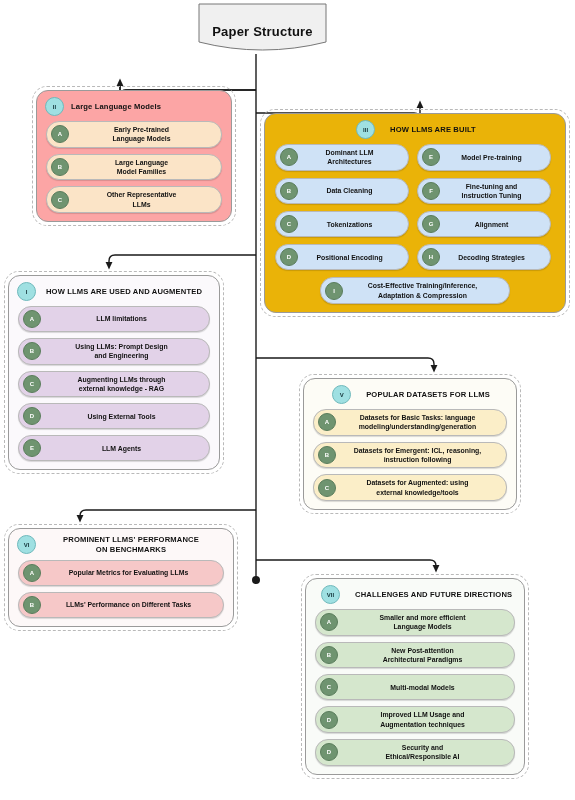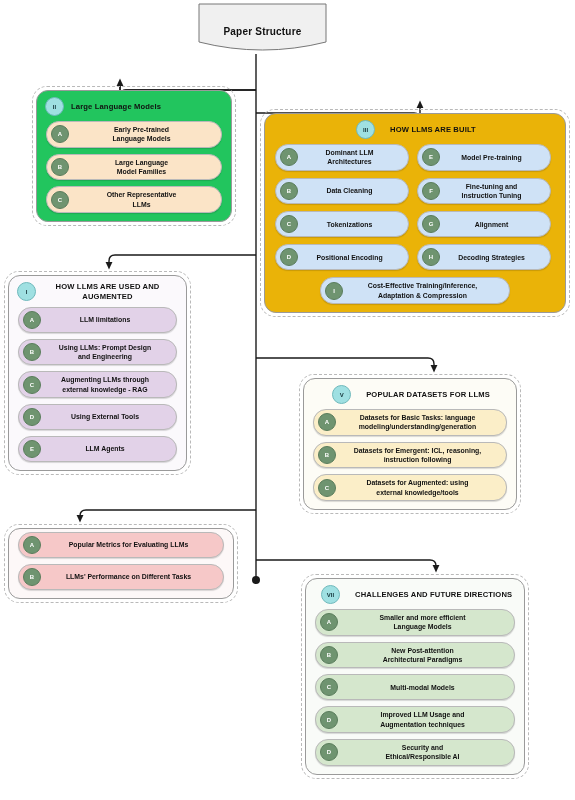--- a/index.html
+++ b/index.html
@@ -16,21 +16,21 @@
 
   
   .root-node {
     position: absolute; left: 195px; top: 2px;
     width: 135px; height: 52px;
   }
   .root-node svg { position: absolute; left: 0; top: 0; }
   .root-label {
     position: absolute; left: 0; top: 0; width: 135px; height: 52px;
     display: flex; align-items: center; justify-content: center;
-    font-size: 10px; font-weight: bold; color: #111;
+    font-size: 13px; font-weight: bold; color: #111;
     letter-spacing: .2px; padding-top: 6px;
   }
 
   
   .section {
     position: absolute;
     border: 1px solid #9a9a9a;
     border-radius: 12px;
     background: #fbfbfb;
   }
@@ -92,31 +92,31 @@
   }
 
   
   .p-cream  { background: #fbe4c7; }
   .p-blue   { background: #cfe2f6; }
   .p-purple { background: #e2d2e8; }
   .p-yellow { background: #fbeec8; }
   .p-pink   { background: #f6c8c8; }
   .p-green  { background: #d5e7cd; }
 
-  .sec-bg-cream  { background: #22c55e; }
+  .sec-bg-cream  { background: #fca5a5; }
   .sec-bg-blue   { background: #eab308; }
   .sec-bg-purple { background: #fbf9fc; }
   .sec-bg-yellow { background: #fdfcf6; }
   .sec-bg-pink   { background: #fdf8f8; }
   .sec-bg-green  { background: #f9fbf8; }
 
   
   #sec-ii  { left: 36px;  top: 90px;  width: 196px; }
   #sec-iii { left: 264px; top: 113px; width: 302px; }
-  #sec-i   { left: 8px;   top: 275px; width: 179px; }
+  #sec-i   { left: 8px;   top: 275px; width: 212px; }
   #sec-v   { left: 303px; top: 378px; width: 214px; }
   #sec-vi  { left: 8px;   top: 528px; width: 226px; }
   #sec-vii { left: 305px; top: 578px; width: 220px; }
 
   #sec-iii .items.two-col .item { width: 134px; }
   #sec-iii .items.two-col .item.wide { width: 100%; max-width: 190px; margin: 0 auto; }
 </style>
 </head>
 <body>
 
@@ -280,20 +280,25 @@
       </div>
       <div class="item p-yellow">
         <div class="badge">C</div>
         <div class="item-label">Datasets for Augmented: using
 external knowledge/tools</div>
       </div>
     </div>
   </div>
 
   <div class="section sec-bg-pink" id="sec-vi">
+    <div class="section-head">
+      <div class="sec-circle">VI</div>
+      <div class="sec-title" style="white-space:pre-line">PROMINENT LLMS' PERFORMANCE
+ON BENCHMARKS</div>
+    </div>
     <div class="items">
       <div class="item p-pink">
         <div class="badge">A</div>
         <div class="item-label">Popular Metrics for Evaluating LLMs</div>
       </div>
       <div class="item p-pink">
         <div class="badge">B</div>
         <div class="item-label">LLMs' Performance on Different Tasks</div>
       </div>
     </div>

